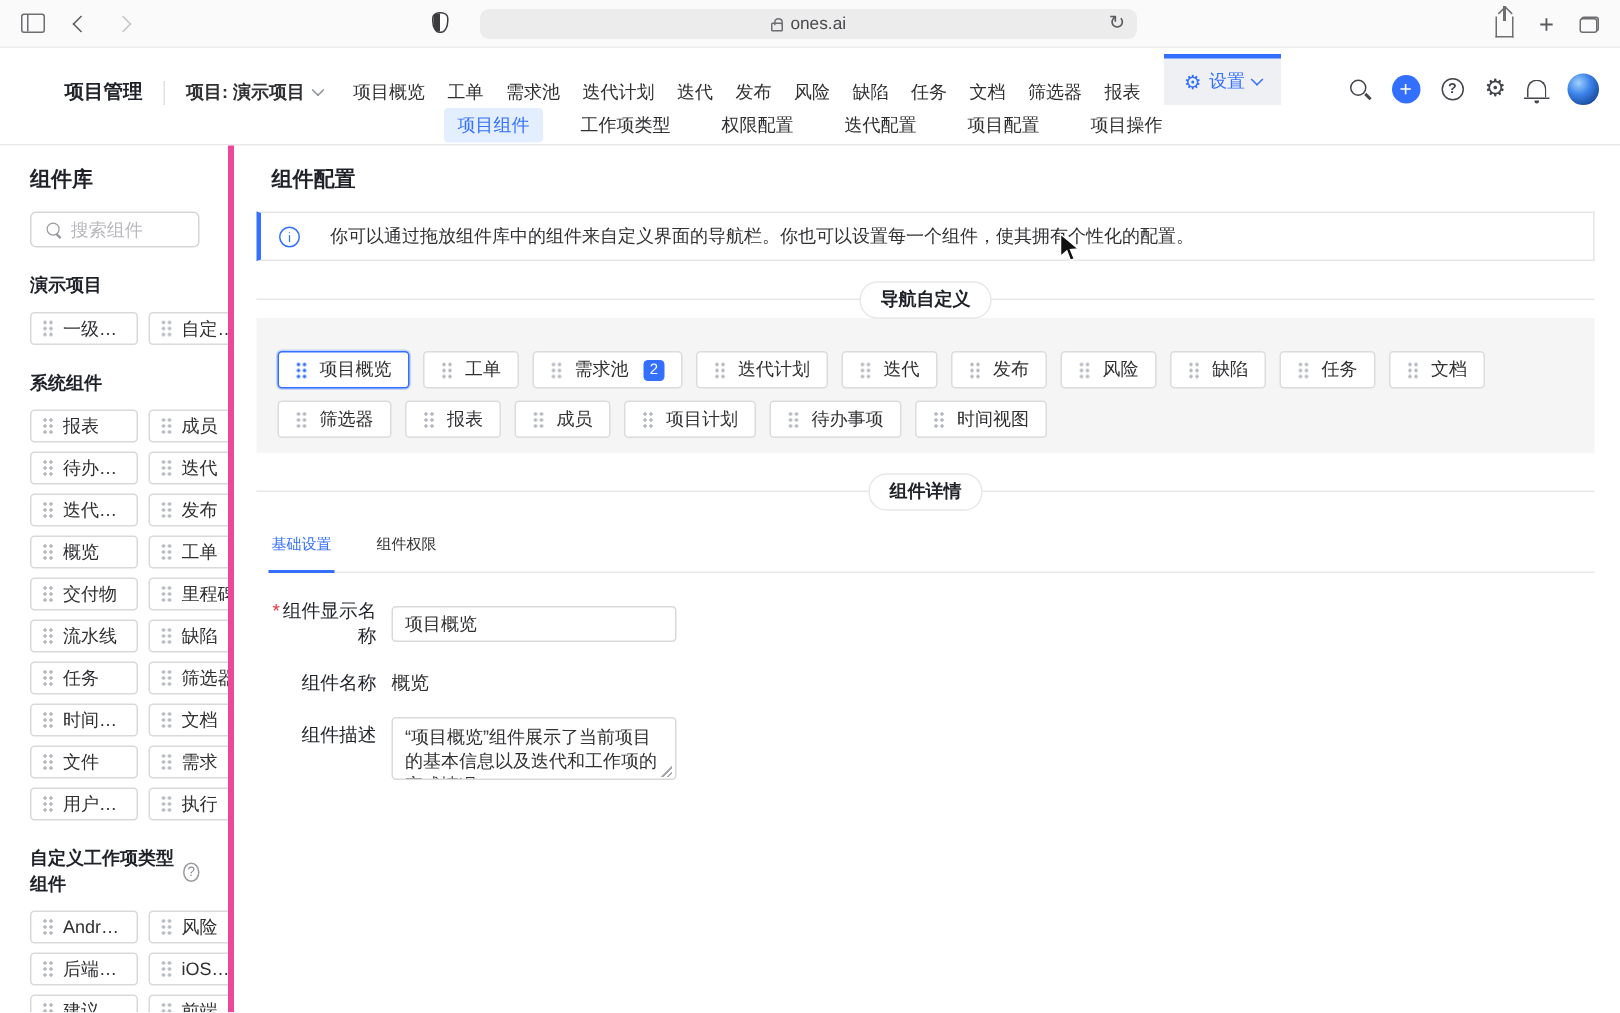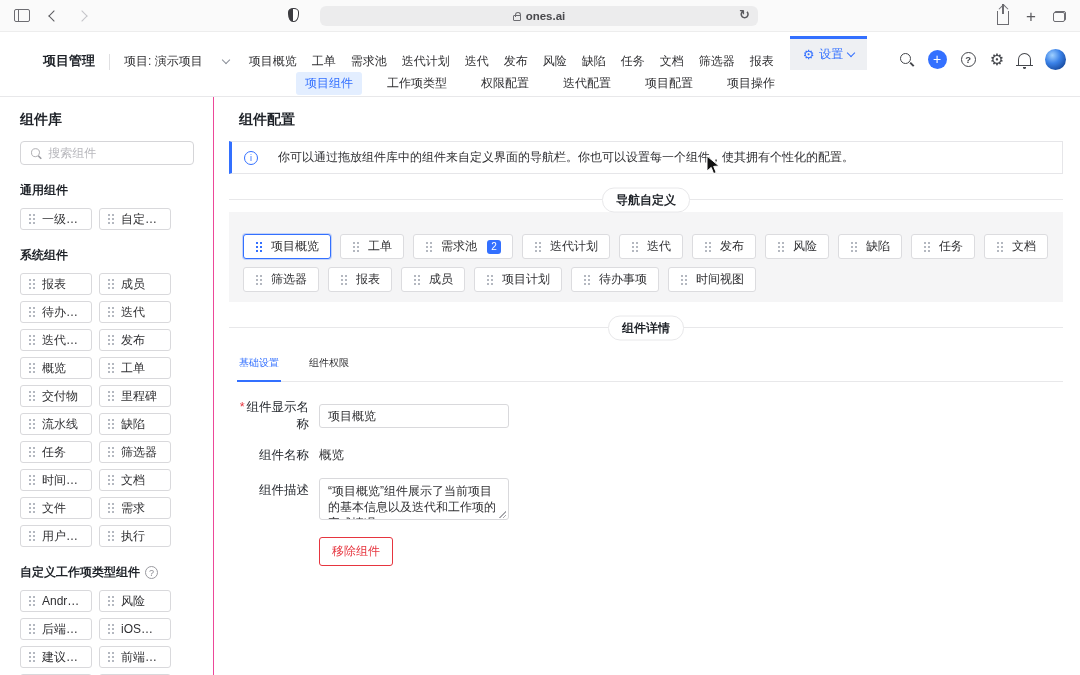--- a/index.html
+++ b/index.html
@@ -10,38 +10,38 @@
   
   .chrome { position:relative; height:32px; background:#fafafa; border-bottom:1px solid #ededed; display:flex; align-items:center; padding:0 14px; }
   .chrome-left { display:flex; align-items:center; gap:20px; }
   .cicon { display:inline-flex; align-items:center; justify-content:center; cursor:default; }
   .chev { width:8px; height:8px; border-right:1.6px solid #5a5a5e; border-bottom:1.6px solid #5a5a5e; }
   .chev.back { transform:rotate(135deg); }
   .chev.fwd  { transform:rotate(-45deg); border-color:#c4c4c8; }
   .sb-toggle { width:16px; height:13px; border:1.4px solid #6d6d72; border-radius:2px; position:relative; }
   .sb-toggle::before { content:""; position:absolute; left:3px; top:0; bottom:0; width:1.4px; background:#6d6d72; }
   .shield { position:absolute; left:288px; top:8px; }
-  .url-bar { position:absolute; left:320px; top:6px; width:438px; height:20px; background:#ececed; border-radius:6px; display:flex; align-items:center; justify-content:center; gap:5px; color:#49494d; font-size:11.5px;font-weight:bold; }
+  .url-bar { position:absolute; left:320px; top:6px; width:438px; height:20px; background:#ececed; border-radius:6px; display:flex; align-items:center; justify-content:center; gap:5px; color:#49494d; font-size:11.5px; }
   .reload { position:absolute; right:8px; top:1px; font-size:13px; color:#5a5a5e; }
   .chrome-right { position:absolute; right:14px; top:0; height:32px; display:flex; align-items:center; gap:17px; }
   .share-ic { position:relative; width:12px; height:14px; border:1.4px solid #6d6d72; border-top:none; margin-top:4px; }
   .share-ic::before { content:""; position:absolute; left:4.2px; top:-7px; width:1.4px; height:10px; background:#6d6d72; }
   .share-ic::after { content:""; position:absolute; left:1.6px; top:-7px; width:6px; height:6px; border-left:1.4px solid #6d6d72; border-top:1.4px solid #6d6d72; transform:rotate(45deg) translate(1px,1px); }
   .plus-glyph { font-size:17px; color:#5a5a5e; line-height:1; }
   .tabs-ic { position:relative; width:13px; height:11px; }
   .tabs-ic::before { content:""; position:absolute; right:0; top:0; width:10px; height:8px; border:1.4px solid #6d6d72; border-radius:2px; }
   .tabs-ic::after { content:""; position:absolute; left:0; bottom:0; width:10px; height:8px; border:1.4px solid #6d6d72; border-radius:2px; background:#fafafa; }
 
   
   .app-header { height:38px; background:#fff; display:flex; align-items:flex-end; padding-left:16px; }
   .burger { width:14px; height:11px; display:flex; flex-direction:column; justify-content:space-between; }
   .burger i { height:1.6px; background:#303033; border-radius:1px; }
   .product-name { font-size:13px; font-weight:bold; color:#1f2329; margin:0 14px 0 13px; white-space:nowrap; }
   .vdiv { width:1px; height:16px; background:#e0e0e2; }
-  .proj-sel { display:flex; align-items:center; gap:20px; margin:0 20px 0 14px; white-space:nowrap; }
+  .proj-sel { display:flex; align-items:center; gap:6px; margin:0 20px 0 14px; white-space:nowrap;font-weight:bold; }
   .chev-dn { width:6px; height:6px; border-right:1.4px solid #8a8f99; border-bottom:1.4px solid #8a8f99; transform:rotate(45deg); margin-top:-3px; }
   .main-nav { display:flex; align-items:center; gap:15px; }
   .main-nav .nav-item { white-space:nowrap; cursor:pointer; }
   .settings-tab { margin-left:16px; align-self:flex-end; height:34px; display:flex; align-items:center; gap:5px; padding:0 13px; background:#eef0f3; border-top:3px solid var(--blue); color:var(--blue); white-space:nowrap; cursor:pointer; }
   .settings-tab .gear-glyph { font-size:13px; line-height:1; }
   .settings-tab .chev-dn { border-color:var(--blue); }
   .header-icons { margin-left:auto; margin-right:14px; display:flex; align-items:center; gap:14px; }
   .mag { position:relative; width:15px; height:15px; }
   .mag::before { content:""; position:absolute; left:1px; top:1px; width:9px; height:9px; border:1.5px solid #44464b; border-radius:50%; }
   .mag::after { content:""; position:absolute; right:1px; bottom:0; width:1.6px; height:5px; background:#44464b; transform:rotate(-45deg); }
@@ -55,21 +55,21 @@
   .avatar { width:21px; height:21px; border-radius:50%; background:radial-gradient(circle at 35% 30%, #9fd0ff 0%, #3b82e8 40%, #174a9e 80%, #0d2f6b 100%); }
 
   
   .sub-nav { height:27px; background:#fff; border-bottom:1px solid #e8e8ea; display:flex; align-items:center; justify-content:center; gap:16px; }
   .sub-nav .tab { padding:3px 9px; border-radius:3px; white-space:nowrap; cursor:pointer; }
   .sub-nav .tab.active { background:#e3eeff; color:var(--blue); }
 
   
   .body { display:flex; height:578px; }
 
-  .sidebar { width:214px; flex:none; border-right:1px solid #ec4899; padding:14px 19px 0 20px; overflow:hidden; background:#fff; }
+  .sidebar { width:156px; flex:none; border-right:4px solid #ec4899; padding:14px 19px 0 20px; overflow:hidden; background:#fff; }
   .lib-title { font-size:14px; font-weight:bold; color:#1f2329; }
   .search-box { margin-top:12px; height:24px; border:1px solid #d5d5d8; border-radius:4px; display:flex; align-items:center; gap:6px; padding:0 8px; background:#fff; }
   .search-box .mag { transform:scale(.8); }
   .search-box .mag::before, .search-box .mag::after { border-color:#9a9aa0; background-color:#9a9aa0; }
   .search-box .mag::before { background:transparent; }
   .search-box input { border:none; outline:none; width:100%; font-size:12px; font-family:inherit; color:#000000; background:transparent; }
   .search-box input::placeholder { color:#b8b8bd; }
   .section-title { margin-top:17px; font-size:12px; font-weight:bold; color:#1f2329; display:flex; align-items:center; gap:5px; }
   .q-circle { width:13px; height:13px; border-radius:50%; border:1px solid #9a9aa0; color:#8a8a90; display:inline-flex; align-items:center; justify-content:center; font-size:9px; font-weight:normal; }
   .q-circle::before { content:"?"; }
@@ -209,21 +209,21 @@
 
   <div class="body">
 
     <div class="sidebar">
       <div class="lib-title">组件库</div>
       <div class="search-box">
         <span class="mag"></span>
         <input placeholder="搜索组件" style="">
       </div>
 
-      <div class="section-title">通用组件</div>
+      <div class="section-title">演示项目</div>
       <div class="chips-grid">
 
       <div class="chip">
           <span class="drag-dots"></span>
           <span class="label">一级导航</span>
         </div>
           <div class="chip">
           <span class="drag-dots"></span>
           <span class="label">自定义...</span>
         </div>
@@ -471,23 +471,20 @@
           <span class="flabel">组件名称</span>
           <span class="plain-value">概览</span>
         </div>
         <div class="frow top">
           <span class="flabel">组件描述</span>
           <span class="desc-area">
             <textarea style="">“项目概览”组件展示了当前项目的基本信息以及迭代和工作项的完成情况。</textarea>
             <span class="resize-grip"></span>
           </span>
         </div>
-        <div class="frow">
-          <button class="remove-btn">移除组件</button>
-        </div>
       </div>
     </div>
   </div>
 
   <svg class="cursor" width="14" height="20" viewBox="0 0 14 20">
     <path d="M1,1 L1,16 L5.2,12.4 L7.6,18.6 L10.2,17.5 L7.7,11.4 L13,11 Z" fill="#111" stroke="#fff" stroke-width="1"></path>
   </svg>
 
 </div>
 

